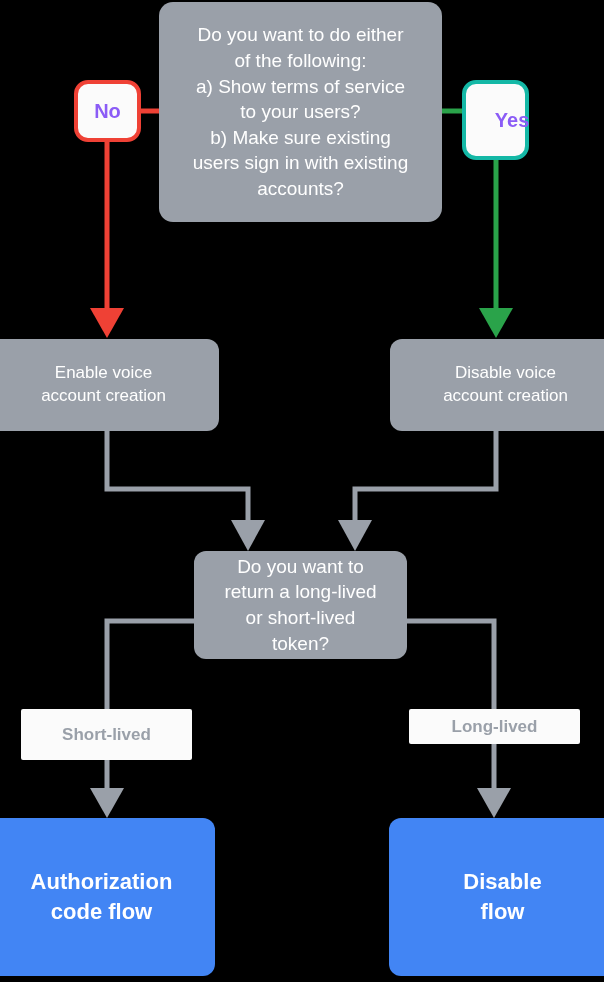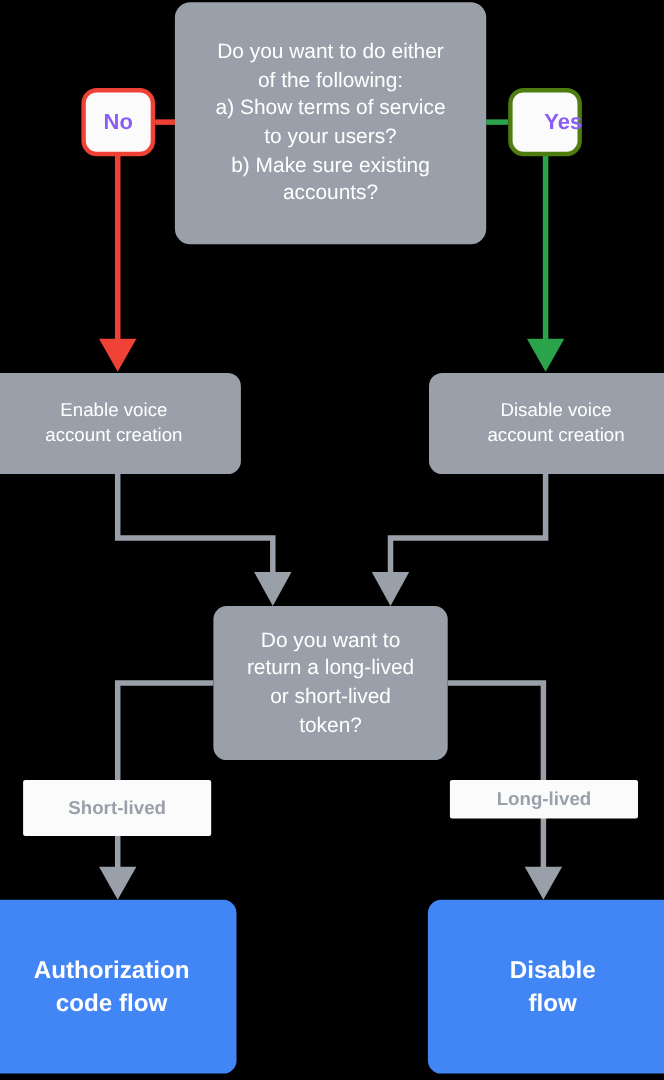--- a/index.html
+++ b/index.html
@@ -50,21 +50,21 @@
     left: 390px;
     top: 339px;
     width: 231px;
     height: 92px;
     font-size: 17px;
   }
   #decision-token {
     left: 194px;
     top: 551px;
     width: 213px;
-    height: 140px;
+    height: 108px;
     font-size: 19px;
   }
   
   .pill {
     background: #fbfbfb;
     border-radius: 14px;
     font-size: 20px;
     font-weight: bold;
     color: #8b5cf6;
     z-index: 5;
@@ -73,22 +73,22 @@
     left: 74px;
     top: 80px;
     width: 67px;
     height: 62px;
     border: 4px solid #ef4135;
   }
   #pill-yes {
     left: 462px;
     top: 80px;
     width: 67px;
-    height: 62px;
-    border: 4px solid #4d7c0f;
+    height: 80px;
+    border: 4px solid #14b8a6;
     padding-left: 33px;
   }
   
   .edge-label {
     background: #fbfbfb;
     color: #9aa0a9;
     font-size: 17px;
     font-weight: bold;
     border-radius: 2px;
     z-index: 5;
@@ -166,20 +166,21 @@
     <polygon points="494,818 477,788 511,788" fill="#9aa0a9"></polygon>
   </svg>
 
   <div class="node grey-box" id="decision-top">
     <div>
       <div>Do you want to do either</div>
       <div>of the following:</div>
       <div>a) Show terms of service</div>
       <div>to your users?</div>
       <div>b) Make sure existing</div>
+      <div>users sign in with existing</div>
       <div>accounts?</div>
     </div>
   </div>
 
   <div class="node pill" id="pill-no">
     <span>No</span>
   </div>
 
   <div class="node pill" id="pill-yes">
     <span>Yes</span>

